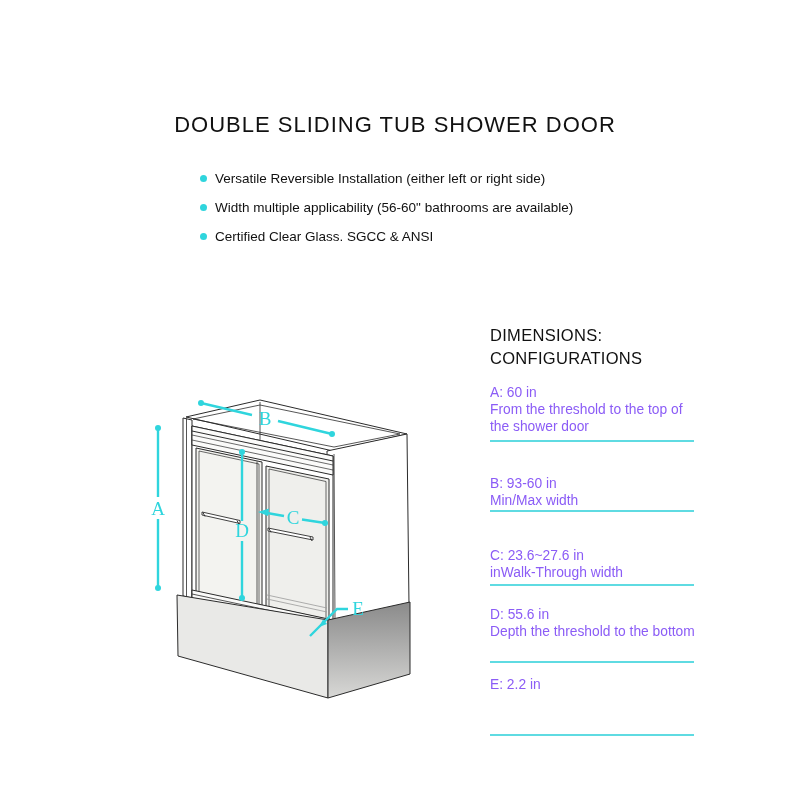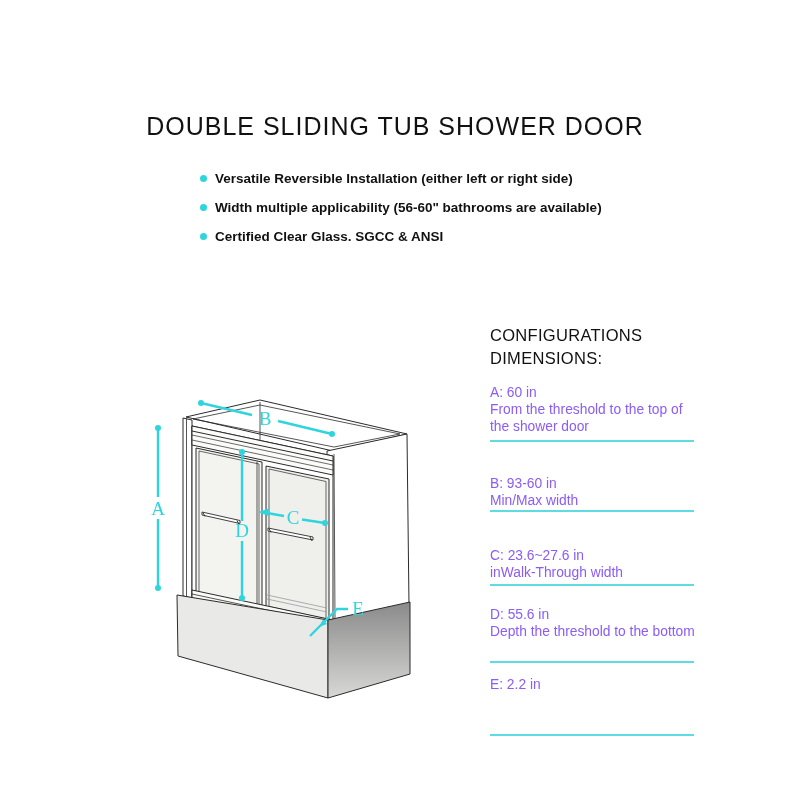--- a/index.html
+++ b/index.html
@@ -1,22 +1,22 @@
 <!DOCTYPE html>
 <html><head>
 <meta charset="utf-8">
 <style>
   html,body{margin:0;padding:0;background:#fff;}
   .page{position:relative;width:800px;height:800px;background:#fff;overflow:hidden;
         font-family:"Liberation Sans",sans-serif;color:#111;}
   .title{position:absolute;top:112px;left:0;width:790px;text-align:center;
-         font-size:25px;font-weight:400;letter-spacing:1px;color:#111;}
+         font-size:22px;font-weight:400;letter-spacing:1px;color:#111;}
   .features{position:absolute;top:171px;left:200px;list-style:none;margin:0;padding:0;}
   .features li{display:flex;align-items:flex-start;height:16px;margin-bottom:13px;
-               font-size:13.5px;line-height:16px;white-space:nowrap;font-weight:bold;}
+               font-size:13.5px;line-height:16px;white-space:nowrap;}
   .features .dot{width:7px;height:7px;border-radius:50%;background:#2fd5dd;
                  margin-right:8px;margin-top:4px;flex:0 0 auto;}
   .specs-heading{position:absolute;left:490px;top:324px;font-size:16.5px;line-height:23px;
                  letter-spacing:.3px;color:#111;}
   .spec-item{position:absolute;left:490px;width:215px;font-size:13.8px;line-height:17px;color:#8b5cf6;}
   .spec-item div{white-space:nowrap;}
   .rule{position:absolute;left:490px;width:204px;height:2px;background:#5fdbe2;}
   svg text.dim{font-family:"Liberation Serif",serif;font-size:19px;fill:#2fd5dd;}
   .drawing{position:absolute;left:140px;top:390px;}
 </style>
@@ -146,22 +146,22 @@
       </g>
       <g>
         <polyline points="208,219 197,219 170,246" fill="none"></polyline>
         <polygon points="179,237 187,234 183,229.5" stroke="none"></polygon>
         <text class="dim" x="218" y="225" text-anchor="middle" stroke="none">E</text>
       </g>
     </g>
   </svg>
 
   <div class="specs-heading">
+    <div>DIMENSIONS:</div>
     <div>CONFIGURATIONS</div>
-    <div>DIMENSIONS:</div>
   </div>
 
   <div class="spec-item" style="top:384px">
     <div>A: 60 in</div>
     <div>From the threshold to the top of</div>
     <div>the shower door</div>
   </div>
   <div class="rule" style="top:440px"></div>
 
   <div class="spec-item" style="top:475px">

